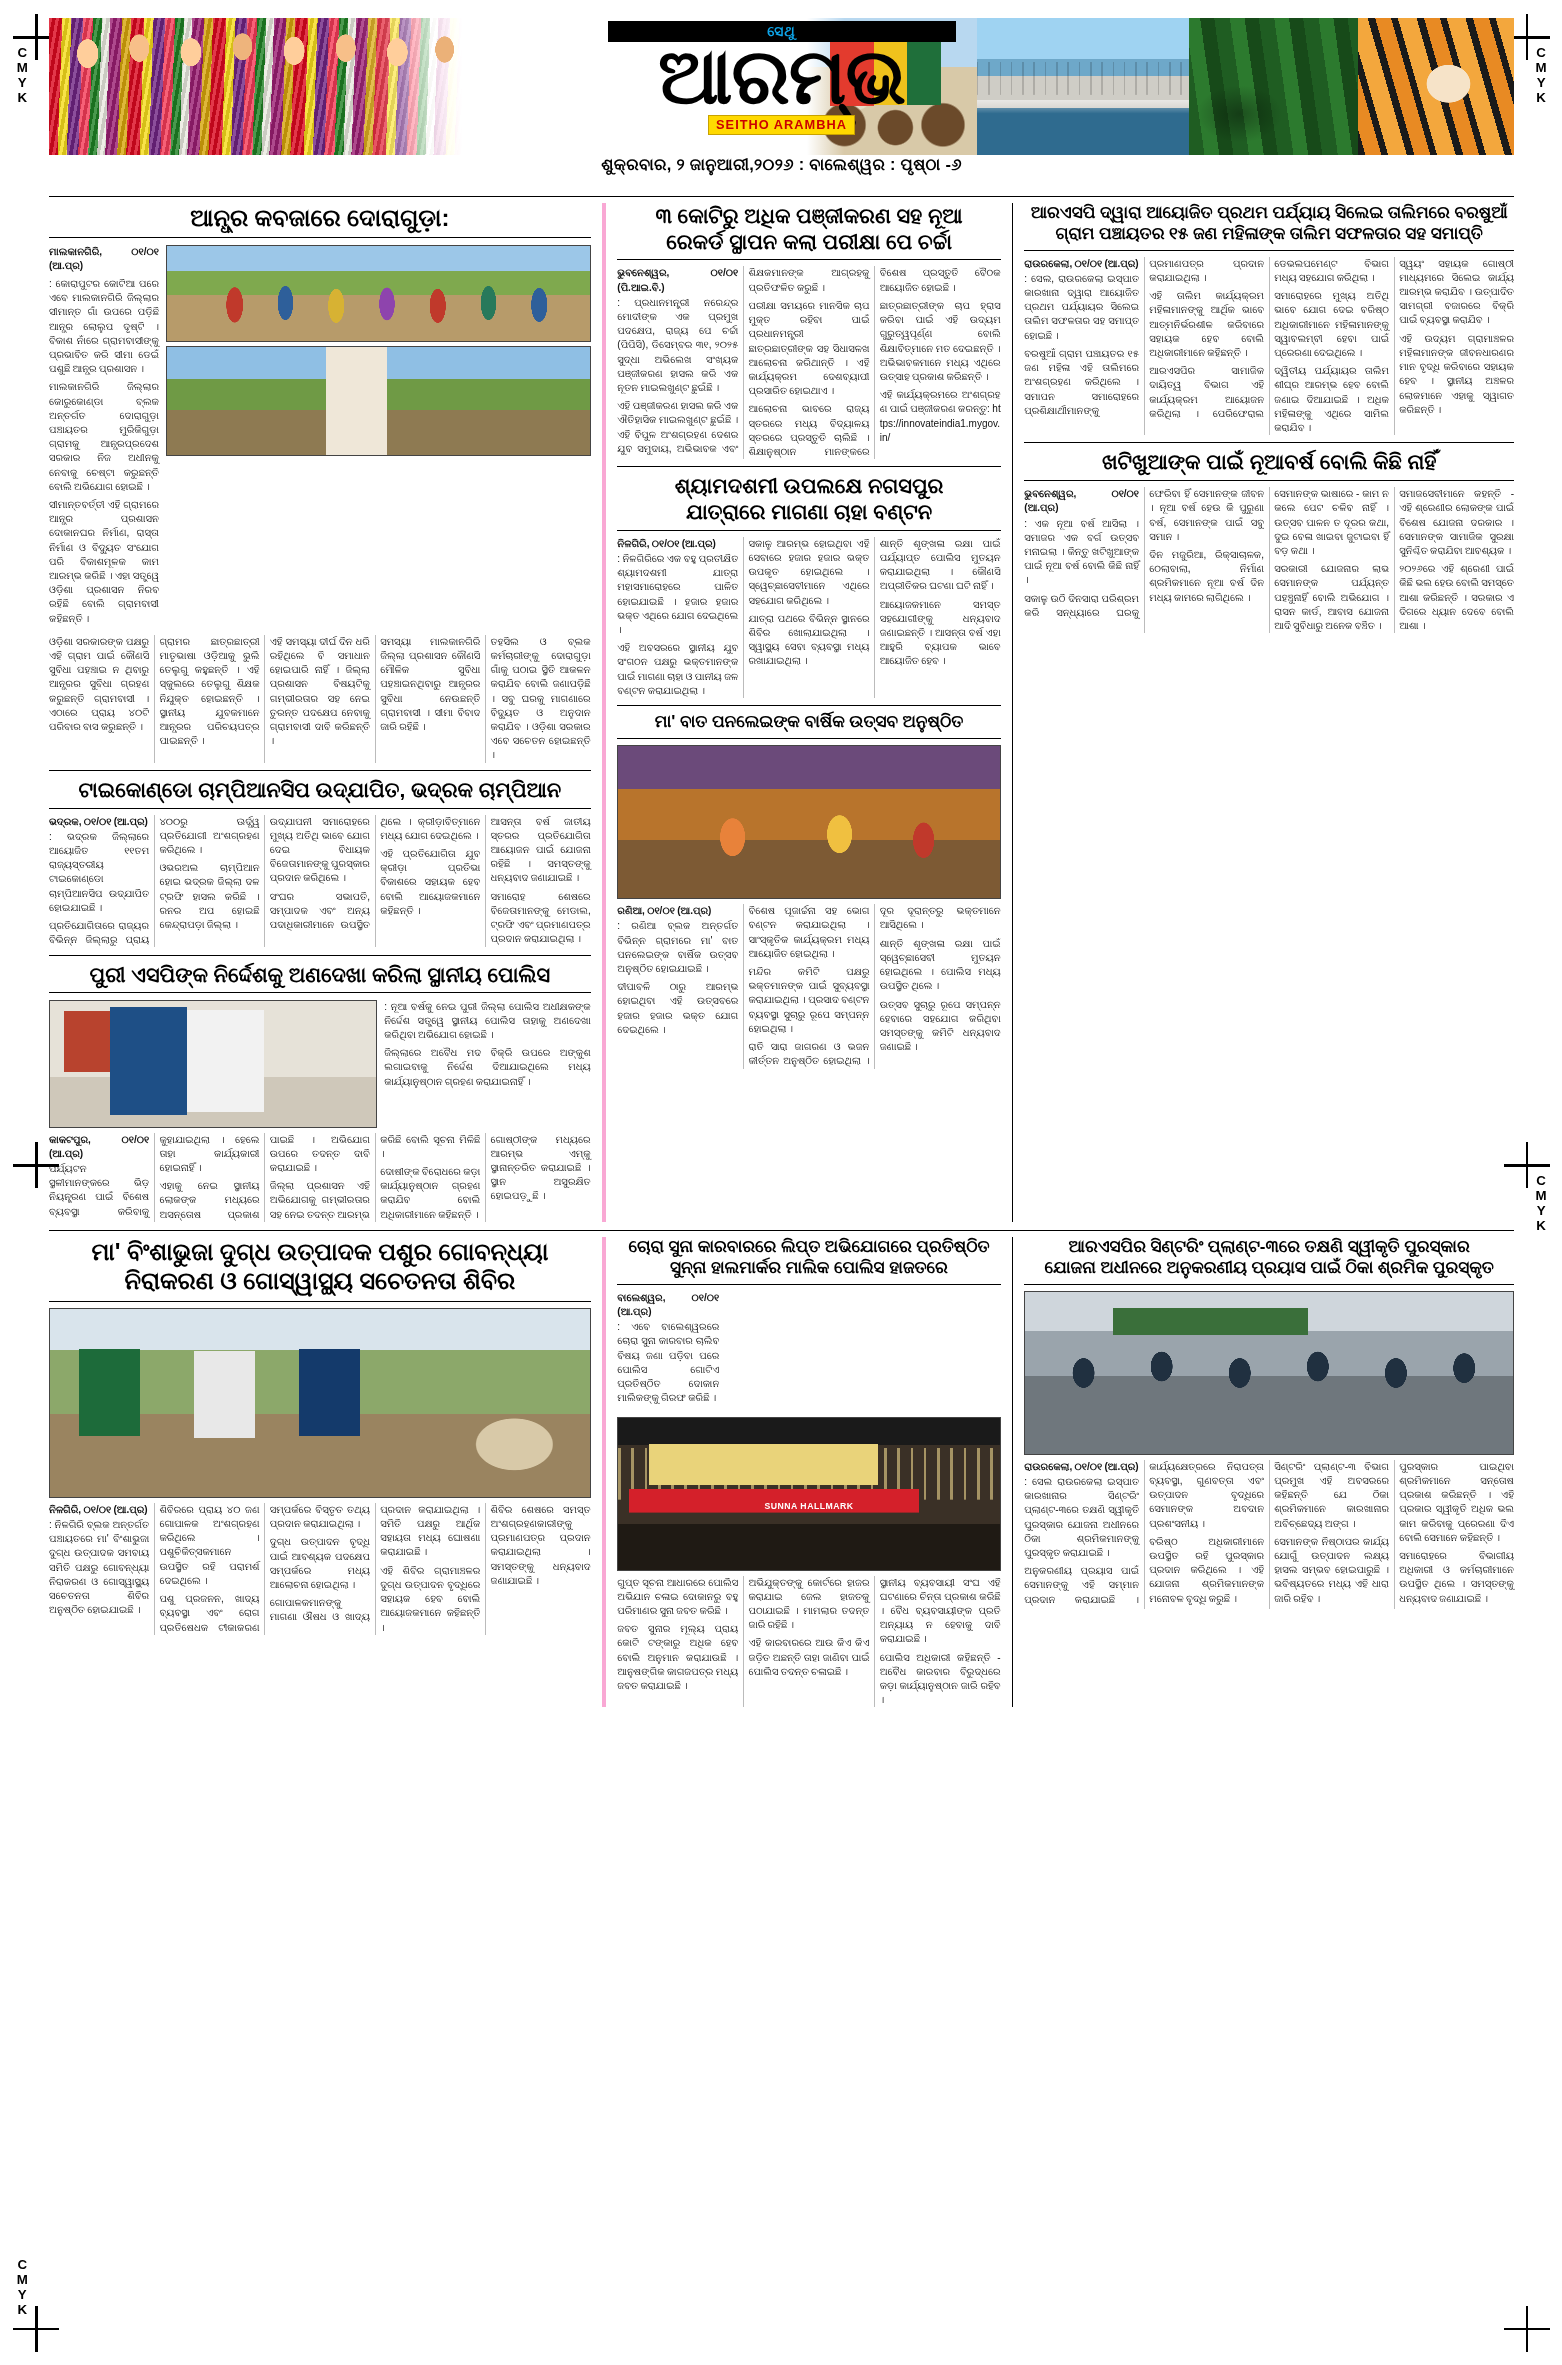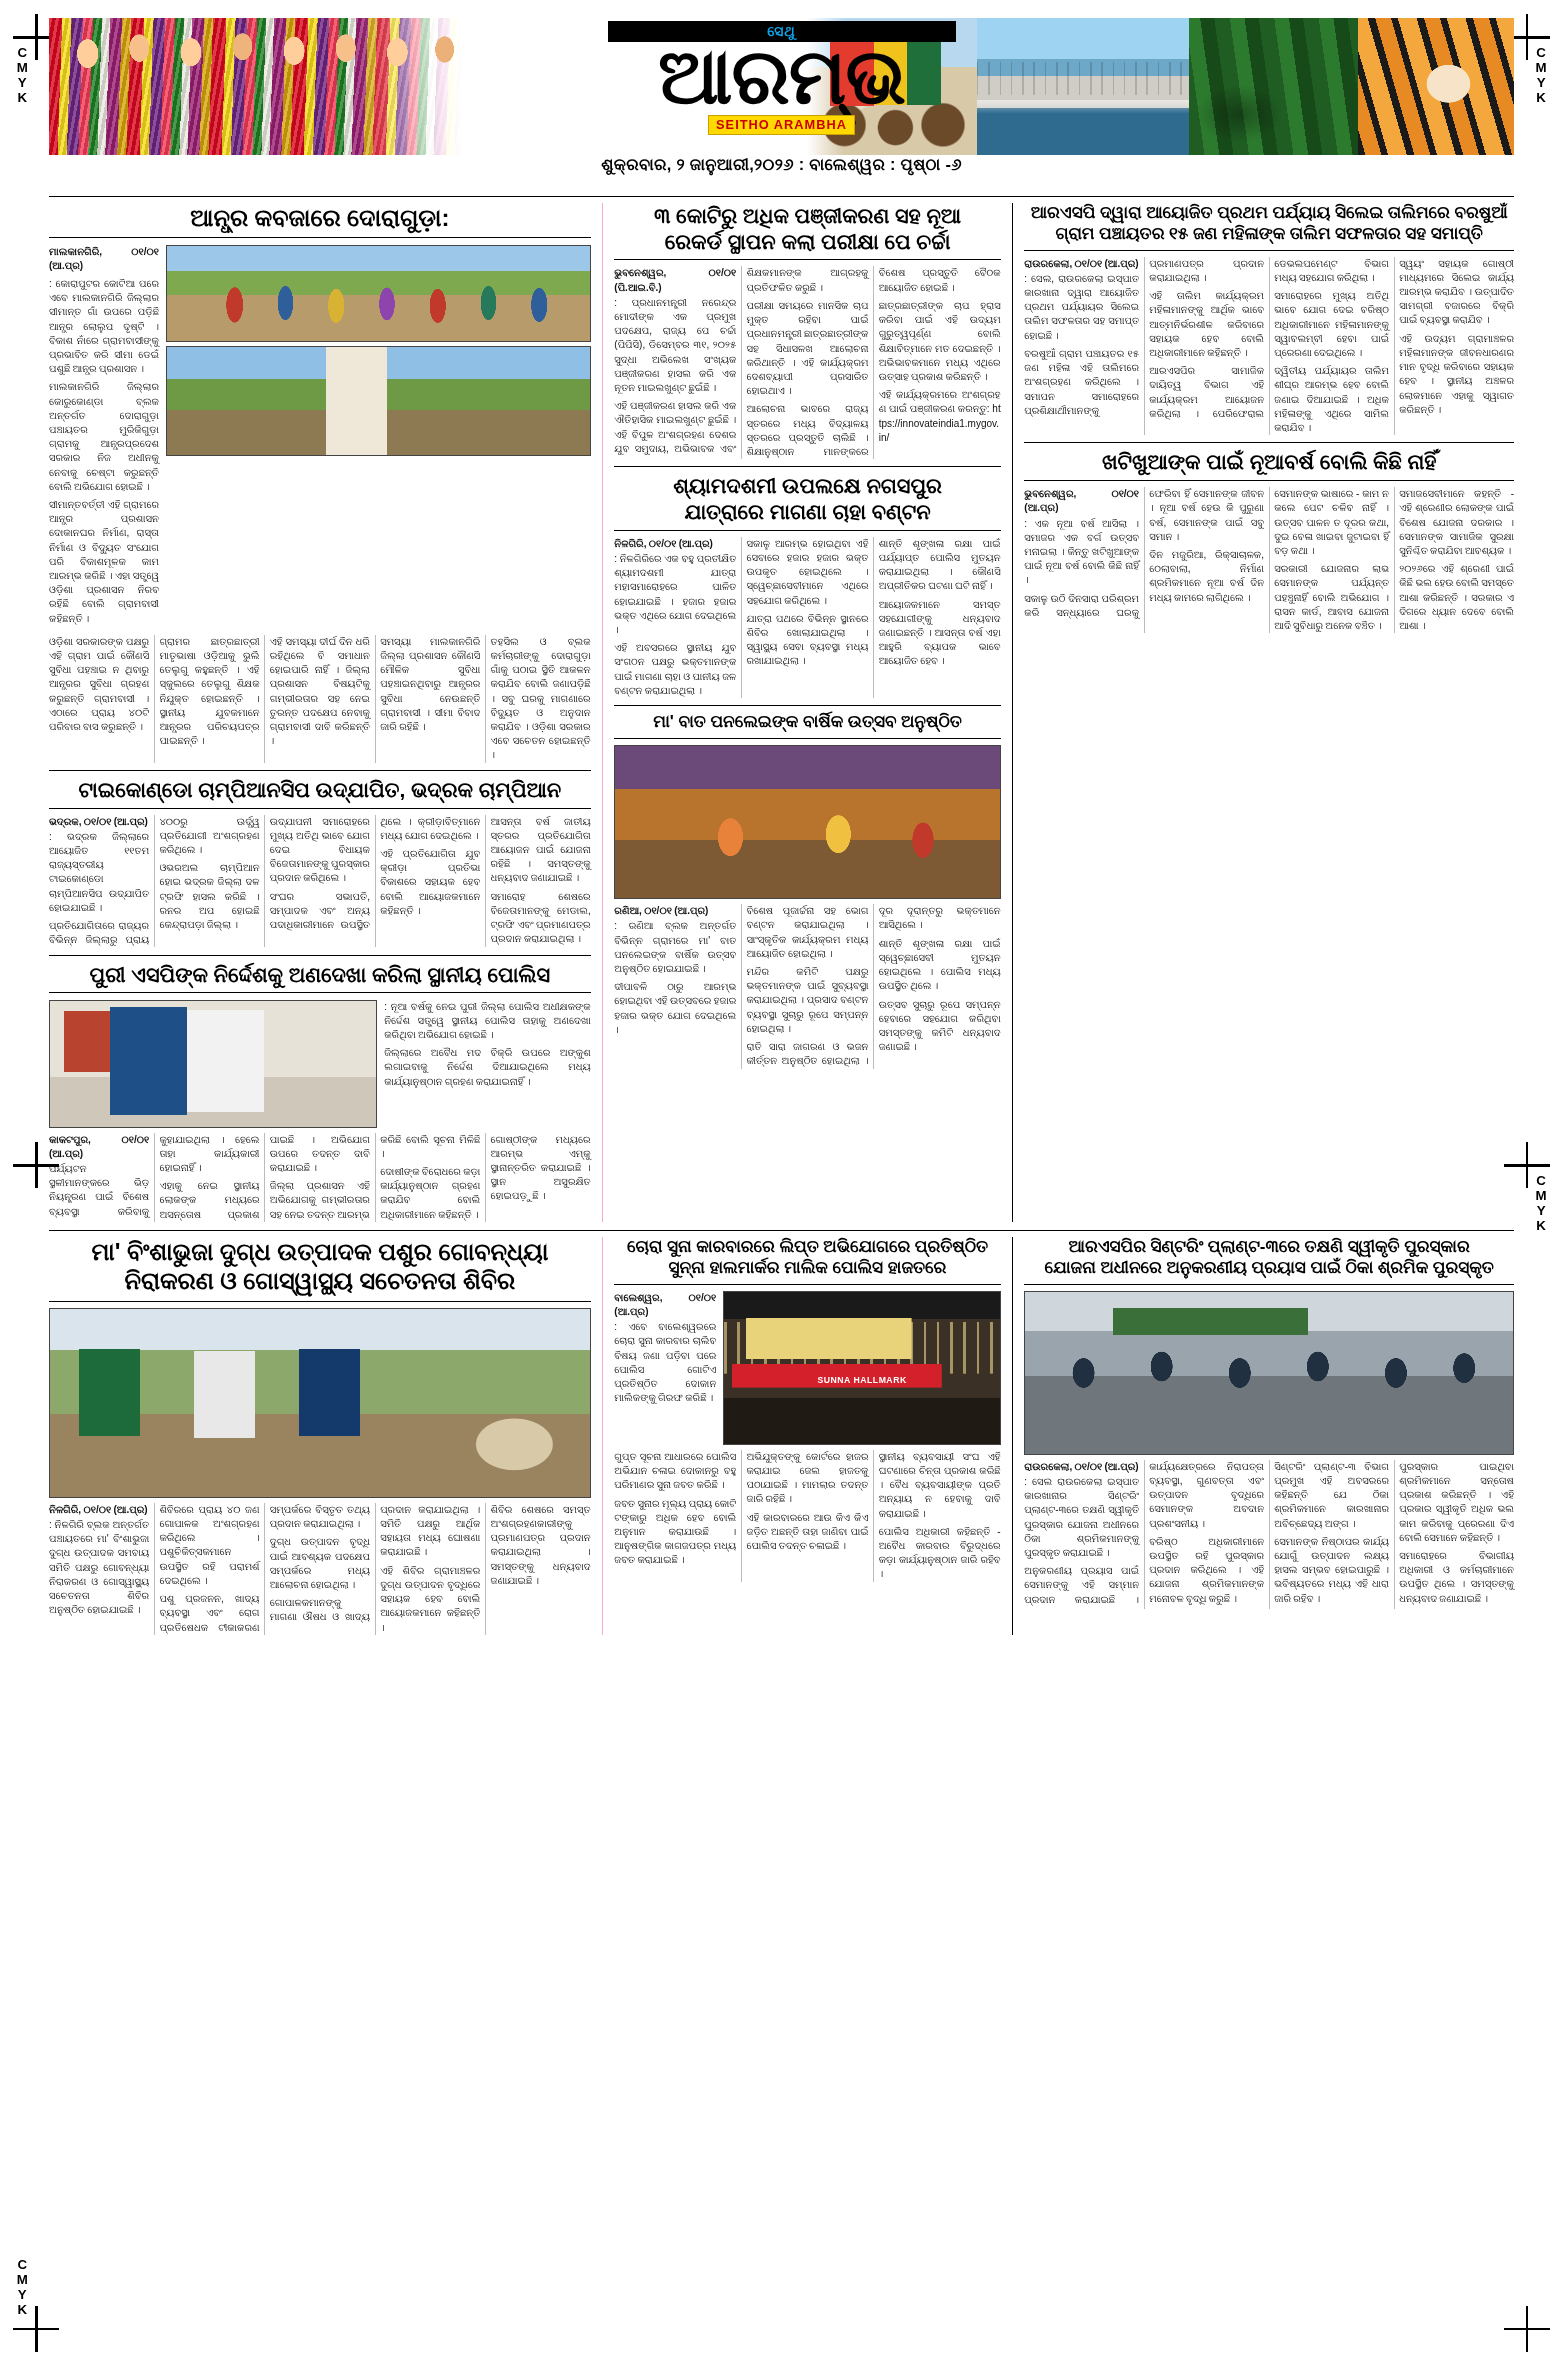--- a/index.html
+++ b/index.html
@@ -130,21 +130,21 @@
     position:absolute; left:50%; transform:translateX(-50%);
     top:137px; width:615px; text-align:center;
     font-size:16.4px; font-weight:bold; color:#000; letter-spacing:0.3px;
   }
   .rule { border-top:1.5px solid #000; margin:0; }
 
   
   .cols { display:flex; width:100%; gap:0; }
   .col { position:relative; }
   .col.c1 { width:553px; padding-right:11.3px; }
-  .col.c2 { width:410px; padding:0 11.3px; border-left:1px solid #f9a8d4; }
+  .col.c2 { width:410px; padding:0 11.3px; border-left:4px solid #f9a8d4; }
   .col.c3 { flex:1; padding-left:11.3px; border-left:1px solid #000; }
 
   .hl {
     font-weight:bold; color:#000; text-align:center;
     line-height:1.22; letter-spacing:-0.1px;
   }
   .hl.big   { font-size:24px; }
   .hl.med   { font-size:21px; }
   .hl.sml   { font-size:17px; }
   .hl-rule-bot { border-top:1.5px solid #000; margin:5.1px 0 6.1px; }
@@ -480,21 +480,21 @@
         <p class="para">ଏହି ଶିବିର ଗ୍ରାମାଞ୍ଚଳର ଦୁଗ୍ଧ ଉତ୍ପାଦନ ବୃଦ୍ଧିରେ ସହାୟକ ହେବ ବୋଲି ଆୟୋଜକମାନେ କହିଛନ୍ତି ।</p>
         <p class="para">ଶିବିର ଶେଷରେ ସମସ୍ତ ଅଂଶଗ୍ରହଣକାରୀଙ୍କୁ ପ୍ରମାଣପତ୍ର ପ୍ରଦାନ କରାଯାଇଥିଲା । ସମସ୍ତଙ୍କୁ ଧନ୍ୟବାଦ ଜଣାଯାଇଛି ।</p>
       </div>
     </div>
 
     <div class="col c2">
       <div class="hl sml">ଚୋରା ସୁନା କାରବାରରେ ଲିପ୍ତ ଅଭିଯୋଗରେ ପ୍ରତିଷ୍ଠିତ</div>
       <div class="hl sml">ସୁନ୍ନା ହାଲମାର୍କର ମାଲିକ ପୋଲିସ ହାଜତରେ</div>
       <div class="hl-rule-bot"></div>
 
-      <div style="display:flex; gap:7.2px;">
+      <div style="display:flex; gap:7.2px;flex-direction:column;">
         <div style="width:102px;">
           <p class="para" style="font-weight:bold; margin-bottom:1px;">ବାଲେଶ୍ୱର, ୦୧/୦୧ (ଆ.ପ୍ର)</p>
           <p class="para">: ଏବେ ବାଲେଶ୍ୱରରେ ଚୋରା ସୁନା କାରବାର ଚାଲିବ ବିଷୟ ଜଣା ପଡ଼ିବା ପରେ ପୋଲିସ ଗୋଟିଏ ପ୍ରତିଷ୍ଠିତ ଦୋକାନ ମାଲିକଙ୍କୁ ଗିରଫ କରିଛି ।</p>
         </div>
         <div style="flex:1; position:relative;">
           <div class="figure" style="height:154px;">
             <div class="inner pic-shop"></div>
             <div style="position:absolute; left:0; right:0; top:55%; text-align:center; color:#fff; font-size:8.7px; font-weight:bold; letter-spacing:0.5px;">SUNNA HALLMARK</div>
           </div>
         </div>

